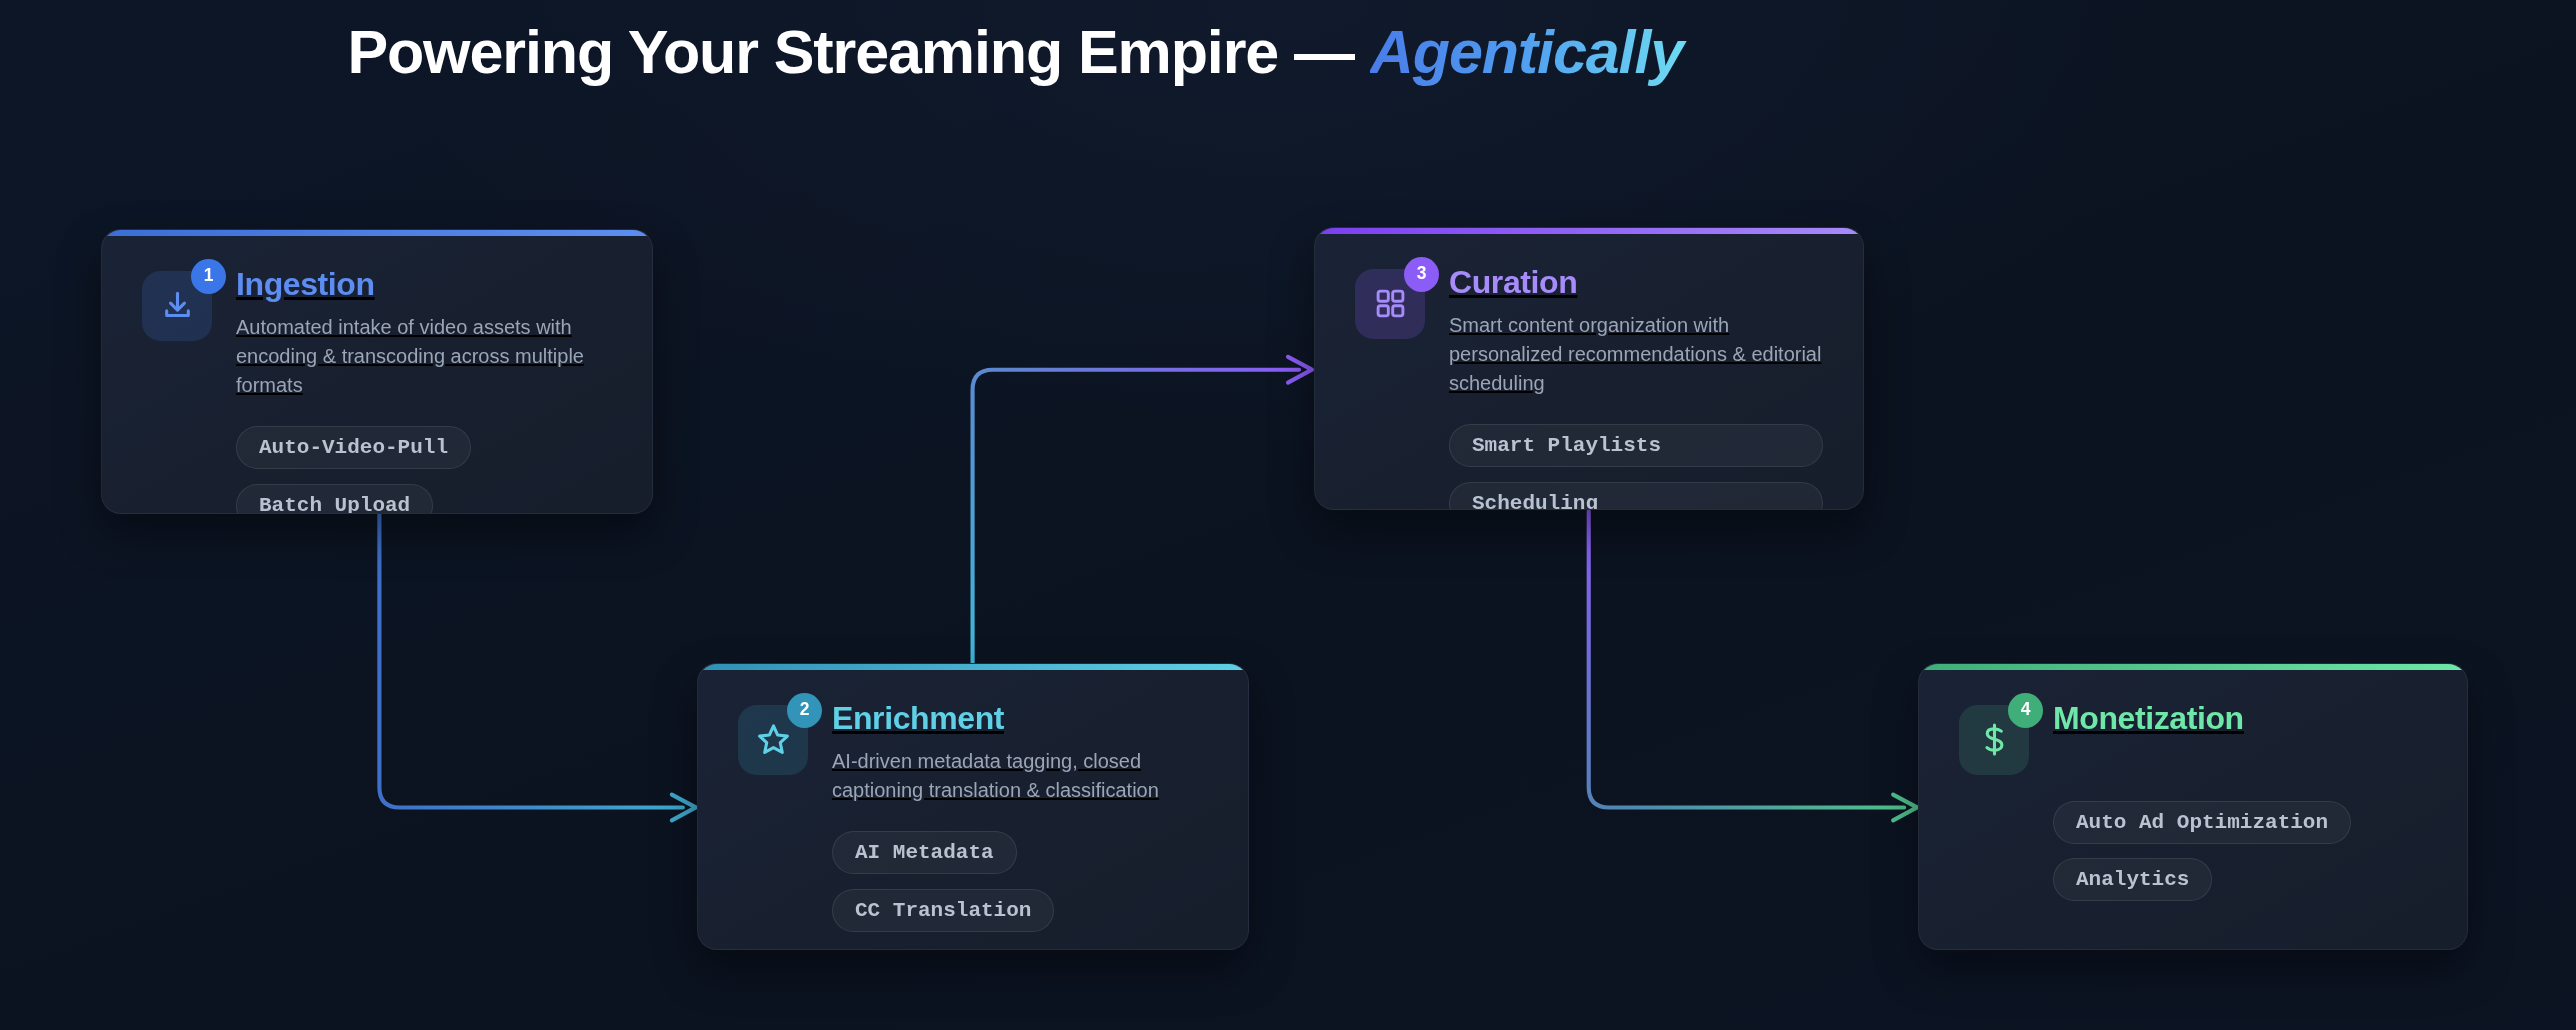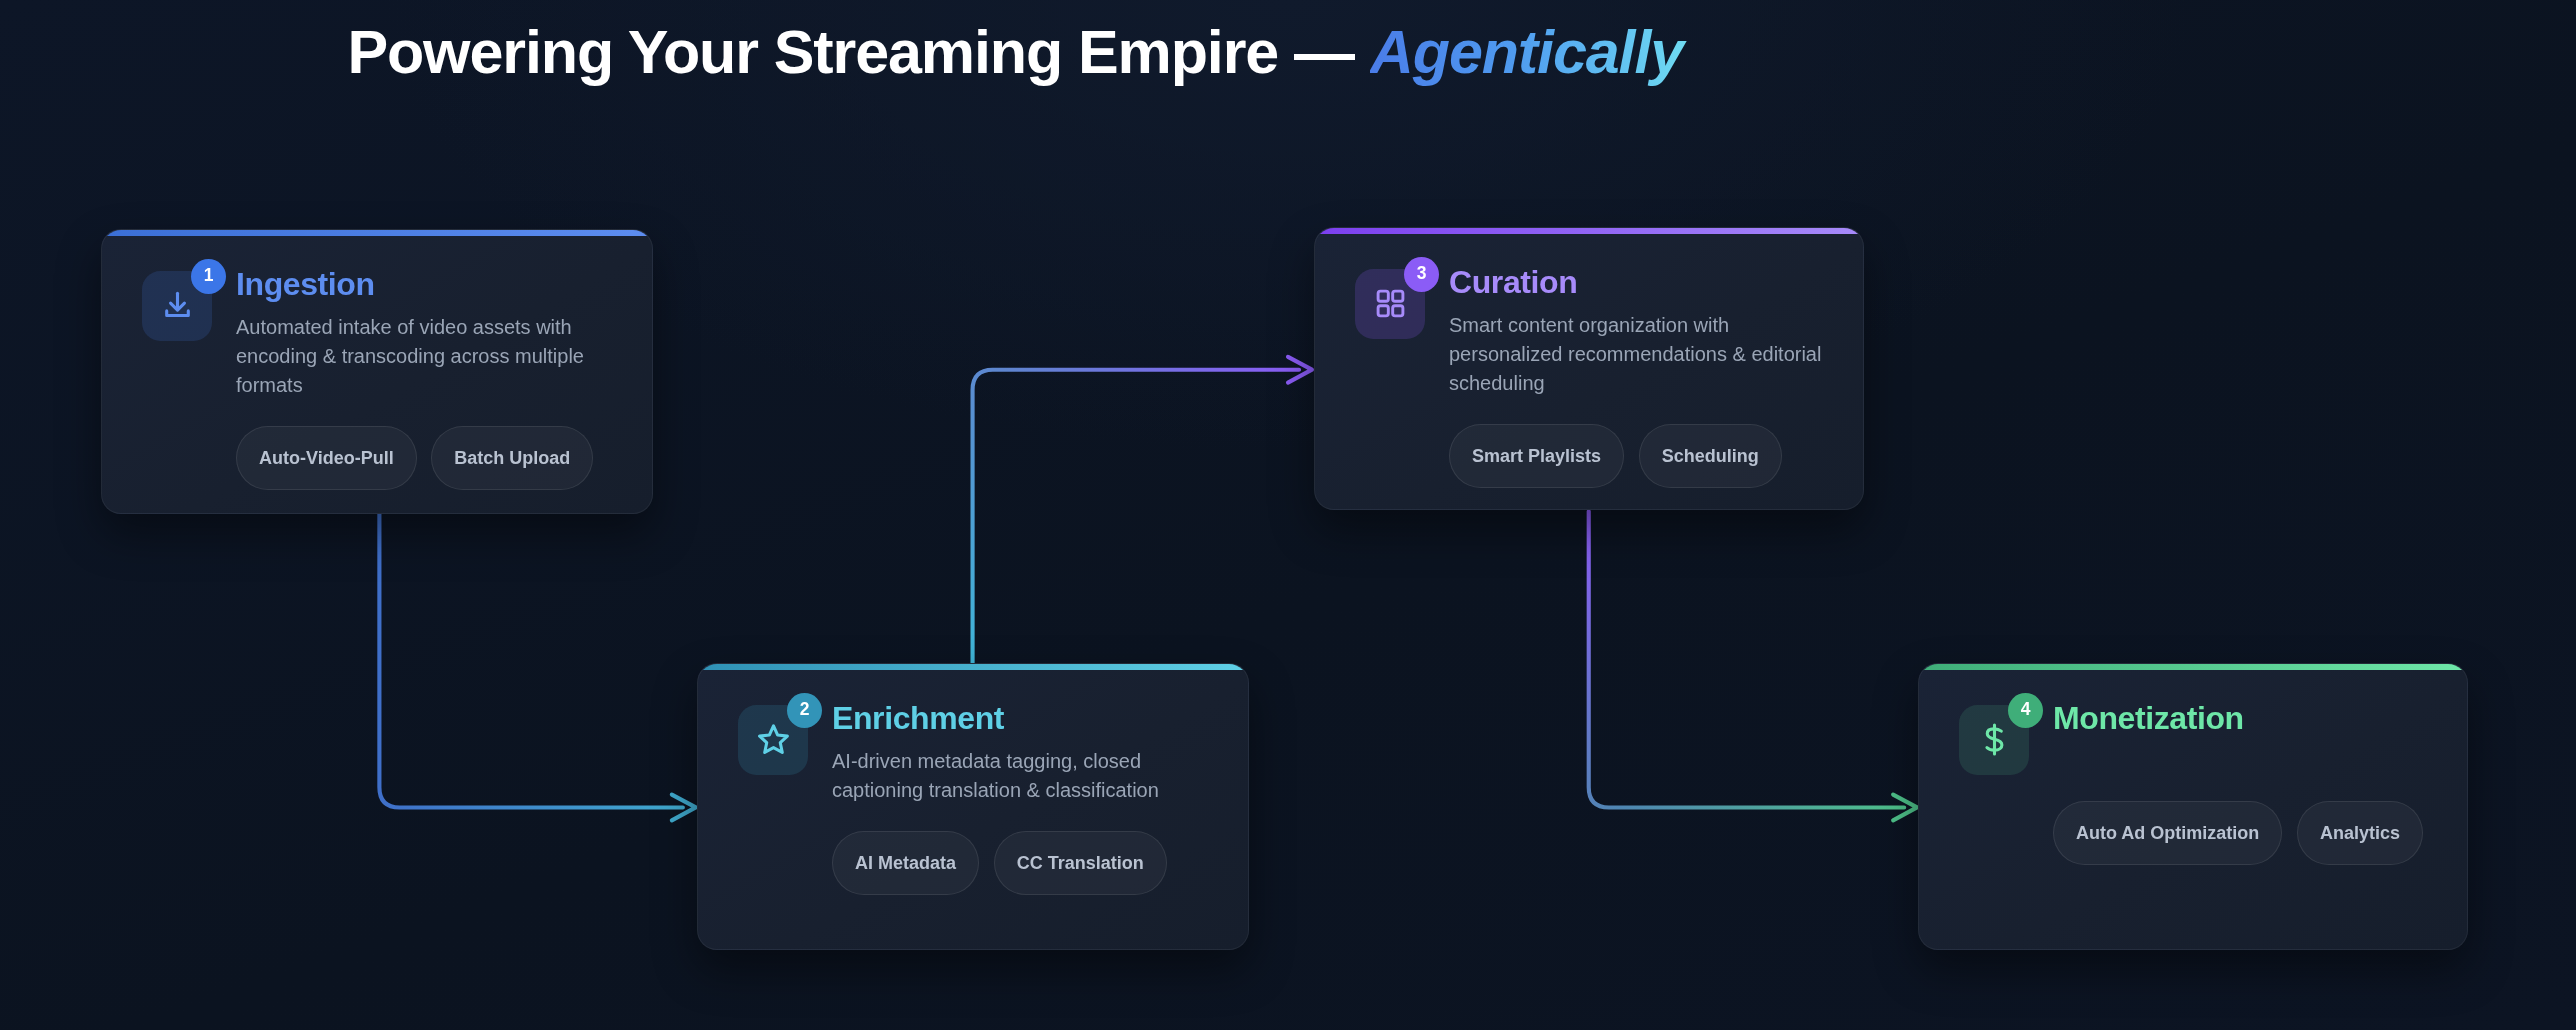--- a/index.html
+++ b/index.html
@@ -104,21 +104,21 @@
     height: 35px;
     border-radius: 50%;
     display: flex;
     align-items: center;
     justify-content: center;
     font-size: 17.5px;
     font-weight: 700;
     color: #ffffff;
     line-height: 1;
   }
-  .card-body { flex: 1 1 auto; min-width: 0; }
+  .card-body { flex: 1 1 auto; min-width: 0; text-decoration: underline; }
   .card-title {
     font-size: 32px;
     font-weight: 700;
     letter-spacing: -0.4px;
     margin: 0 0 11px 0;
     line-height: 1.1;
   }
   .card-desc {
     font-size: 20px;
     line-height: 1.45;
@@ -126,29 +126,30 @@
     margin: 0;
     font-weight: 400;
   }
   .tags {
     display: flex;
     gap: 14.7px;
     margin-top: 26px;
     flex-wrap: wrap;
   }
   .tag {
-    font-size: 18px;
+    font-size: 21px;
     font-weight: 600;
     color: #b9c2d1;
     background: rgba(255,255,255,0.045);
     border: 0.9px solid rgba(255,255,255,0.085);
     border-radius: 919px;
-    padding: 22px 22px;
+    padding: 10px 22px;
     line-height: 1;
     white-space: nowrap;
+    font-family: Liberation Mono, monospace;
   }
 </style>
 </head>
 <body>
 
 <div class="page-title">
   <span>Powering Your Streaming Empire — </span><span class="title-accent">Agentically</span>
 </div>
 
 <div class="flow">
@@ -250,21 +251,21 @@
               <rect x="13.5" y="13.5" width="7" height="7" rx="1.6"></rect>
             </svg>
           </div>
           <div class="badge" style="background:#8b5cf6;">3</div>
         </div>
         <div class="card-body">
           <h3 class="card-title" style="color:#a78bfa;">Curation</h3>
           <p class="card-desc">Smart content organization with personalized recommendations &amp; editorial scheduling</p>
         </div>
       </div>
-      <div class="tags" style="margin-left:94px;">
+      <div class="tags" style="margin-left:94px;flex-direction:column;">
         <span class="tag">Smart Playlists</span>
         <span class="tag">Scheduling</span>
       </div>
     </div>
   </div>
 
   <div class="card" style="left:1918px; top:663px; width:550px; height:287px;">
     <div class="card-topbar" style="background:linear-gradient(90deg,#3fae79 0%,#6ee7a8 100%);"></div>
     <div class="card-inner">
       <div class="card-head">

